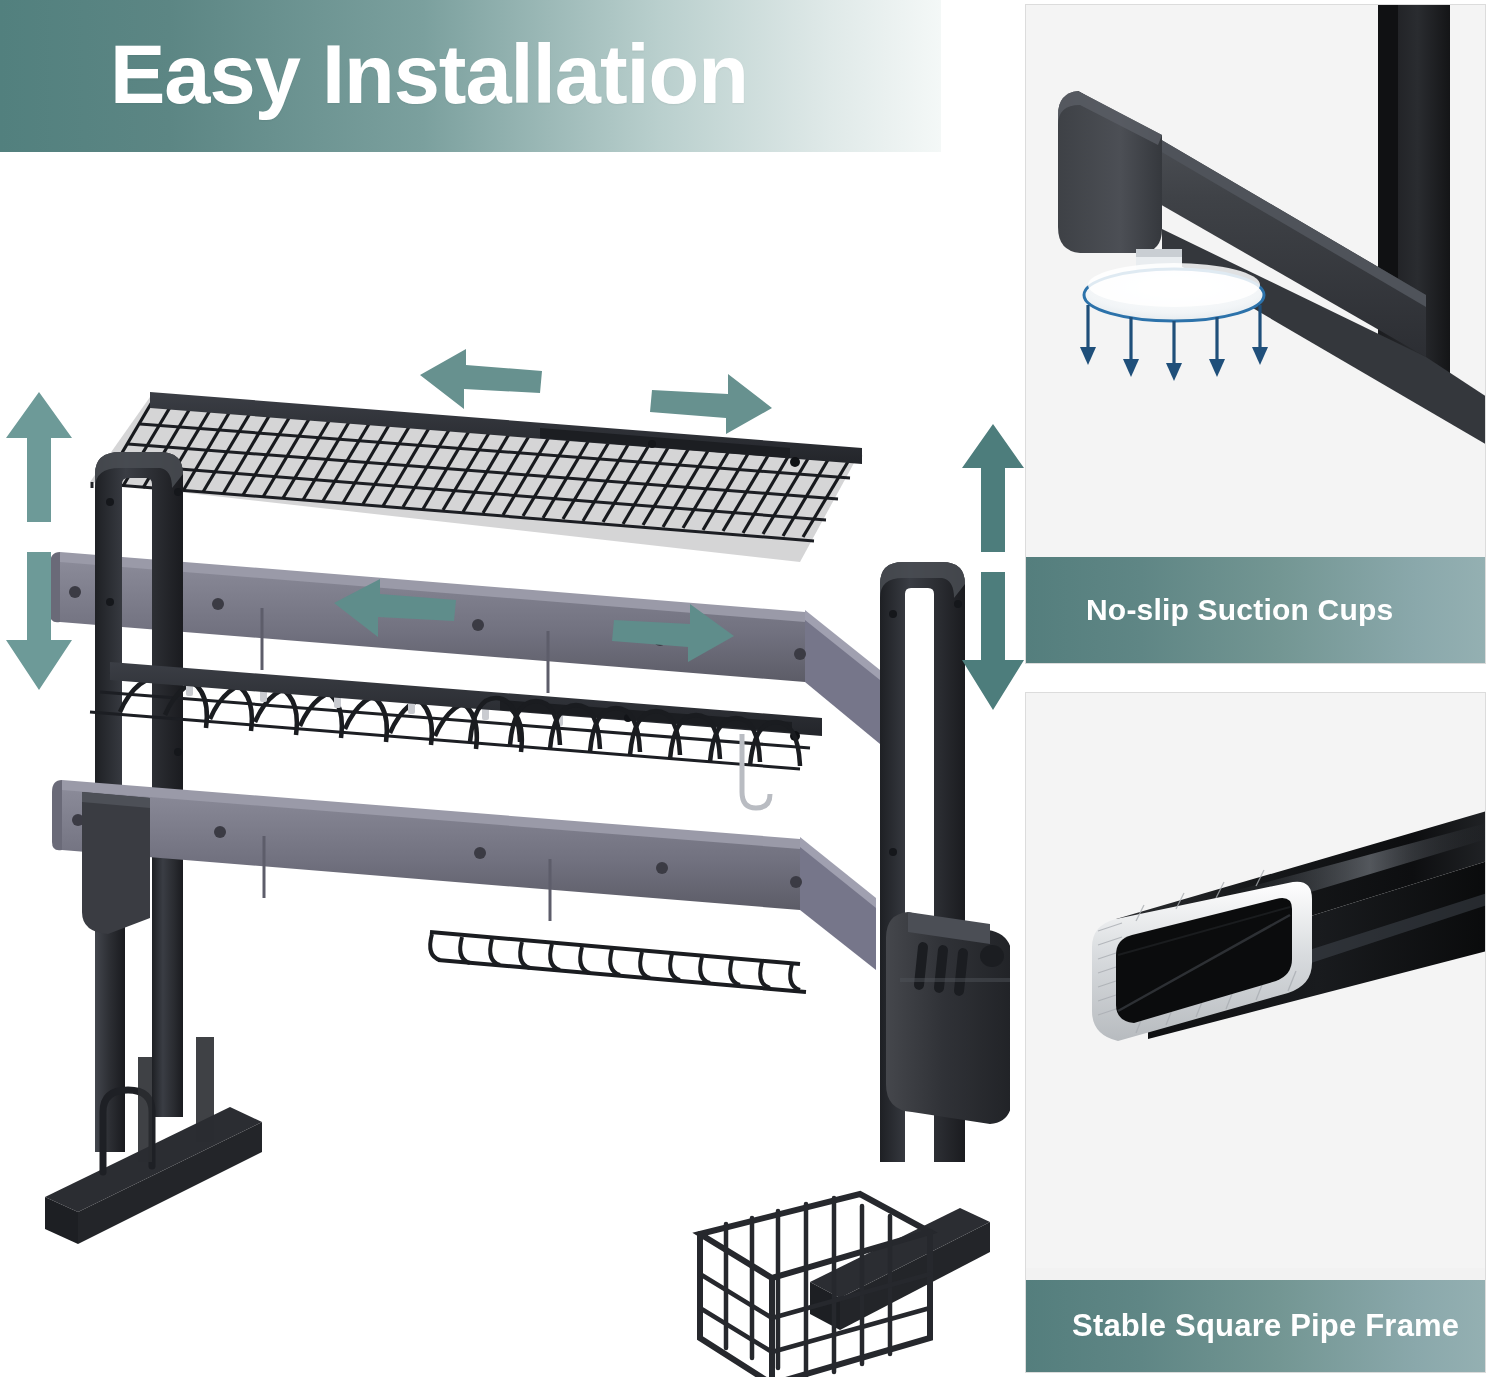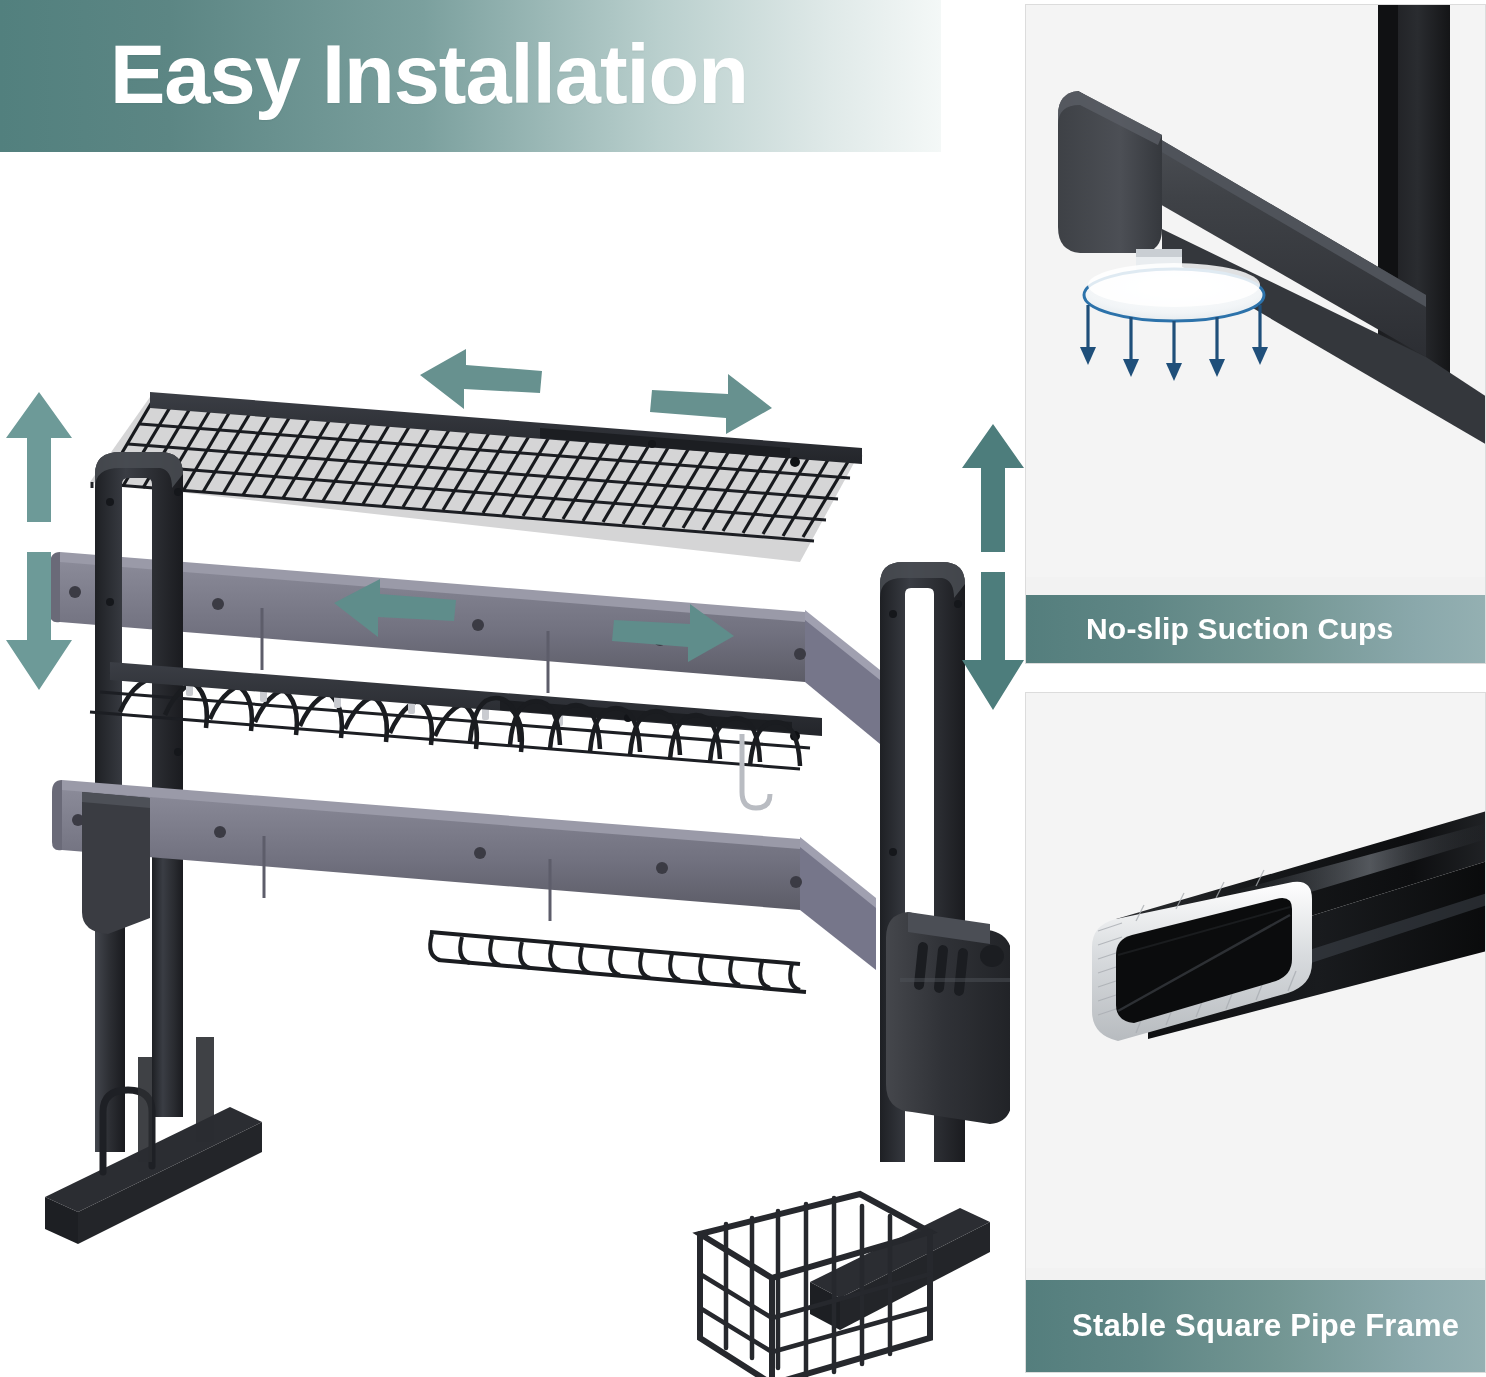--- a/index.html
+++ b/index.html
@@ -41,21 +41,21 @@
   .right-col{position:absolute;left:1019px;top:0;width:467px;height:1377px;}
 
   .panel{position:absolute;left:6px;width:461px;background:#f2f2f2;
          border:1px solid #dcdcdc;box-sizing:border-box;overflow:hidden;}
   .panel-top{top:4px;height:660px;}
   .panel-bottom{top:692px;height:681px;}
 
   .panel-photo{position:absolute;left:0;top:0;right:0;bottom:0;background:#f2f2f2;overflow:hidden;}
 
   .caption-band{
-    position:absolute;left:0;right:0;bottom:0;height:68px;
+    position:absolute;left:0;right:0;bottom:0;height:106px;
     background:linear-gradient(90deg,#547e7d 0%,#5f8685 25%,#739693 55%,#8aa8ab 85%,#94b0b2 100%);
     display:flex;align-items:center;
   }
   .caption-band.tall{height:92px;}
   .caption-text{
     color:#ffffff;font-size:30px;font-weight:bold;letter-spacing:.2px;
     padding-left:60px;font-family:"Liberation Sans", sans-serif;
   }
   .caption-text.wide{padding-left:46px;font-size:31px;}
 

